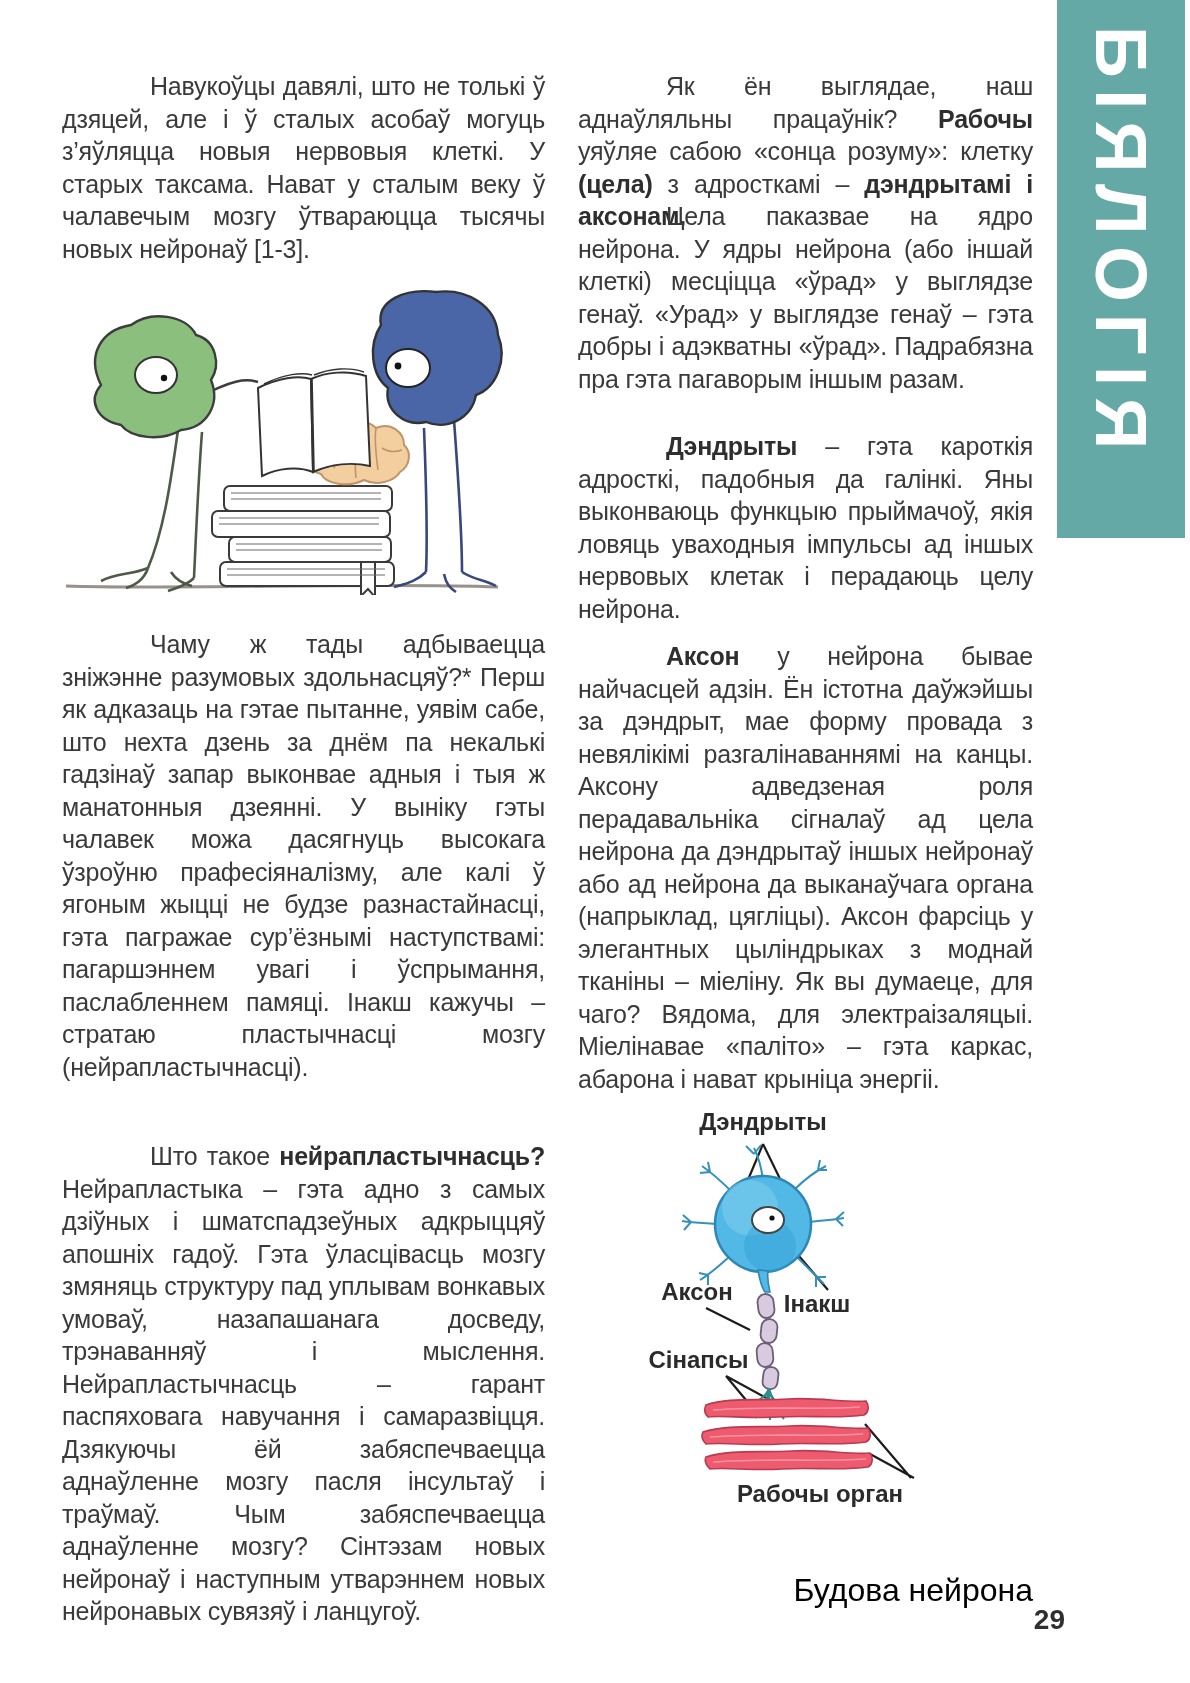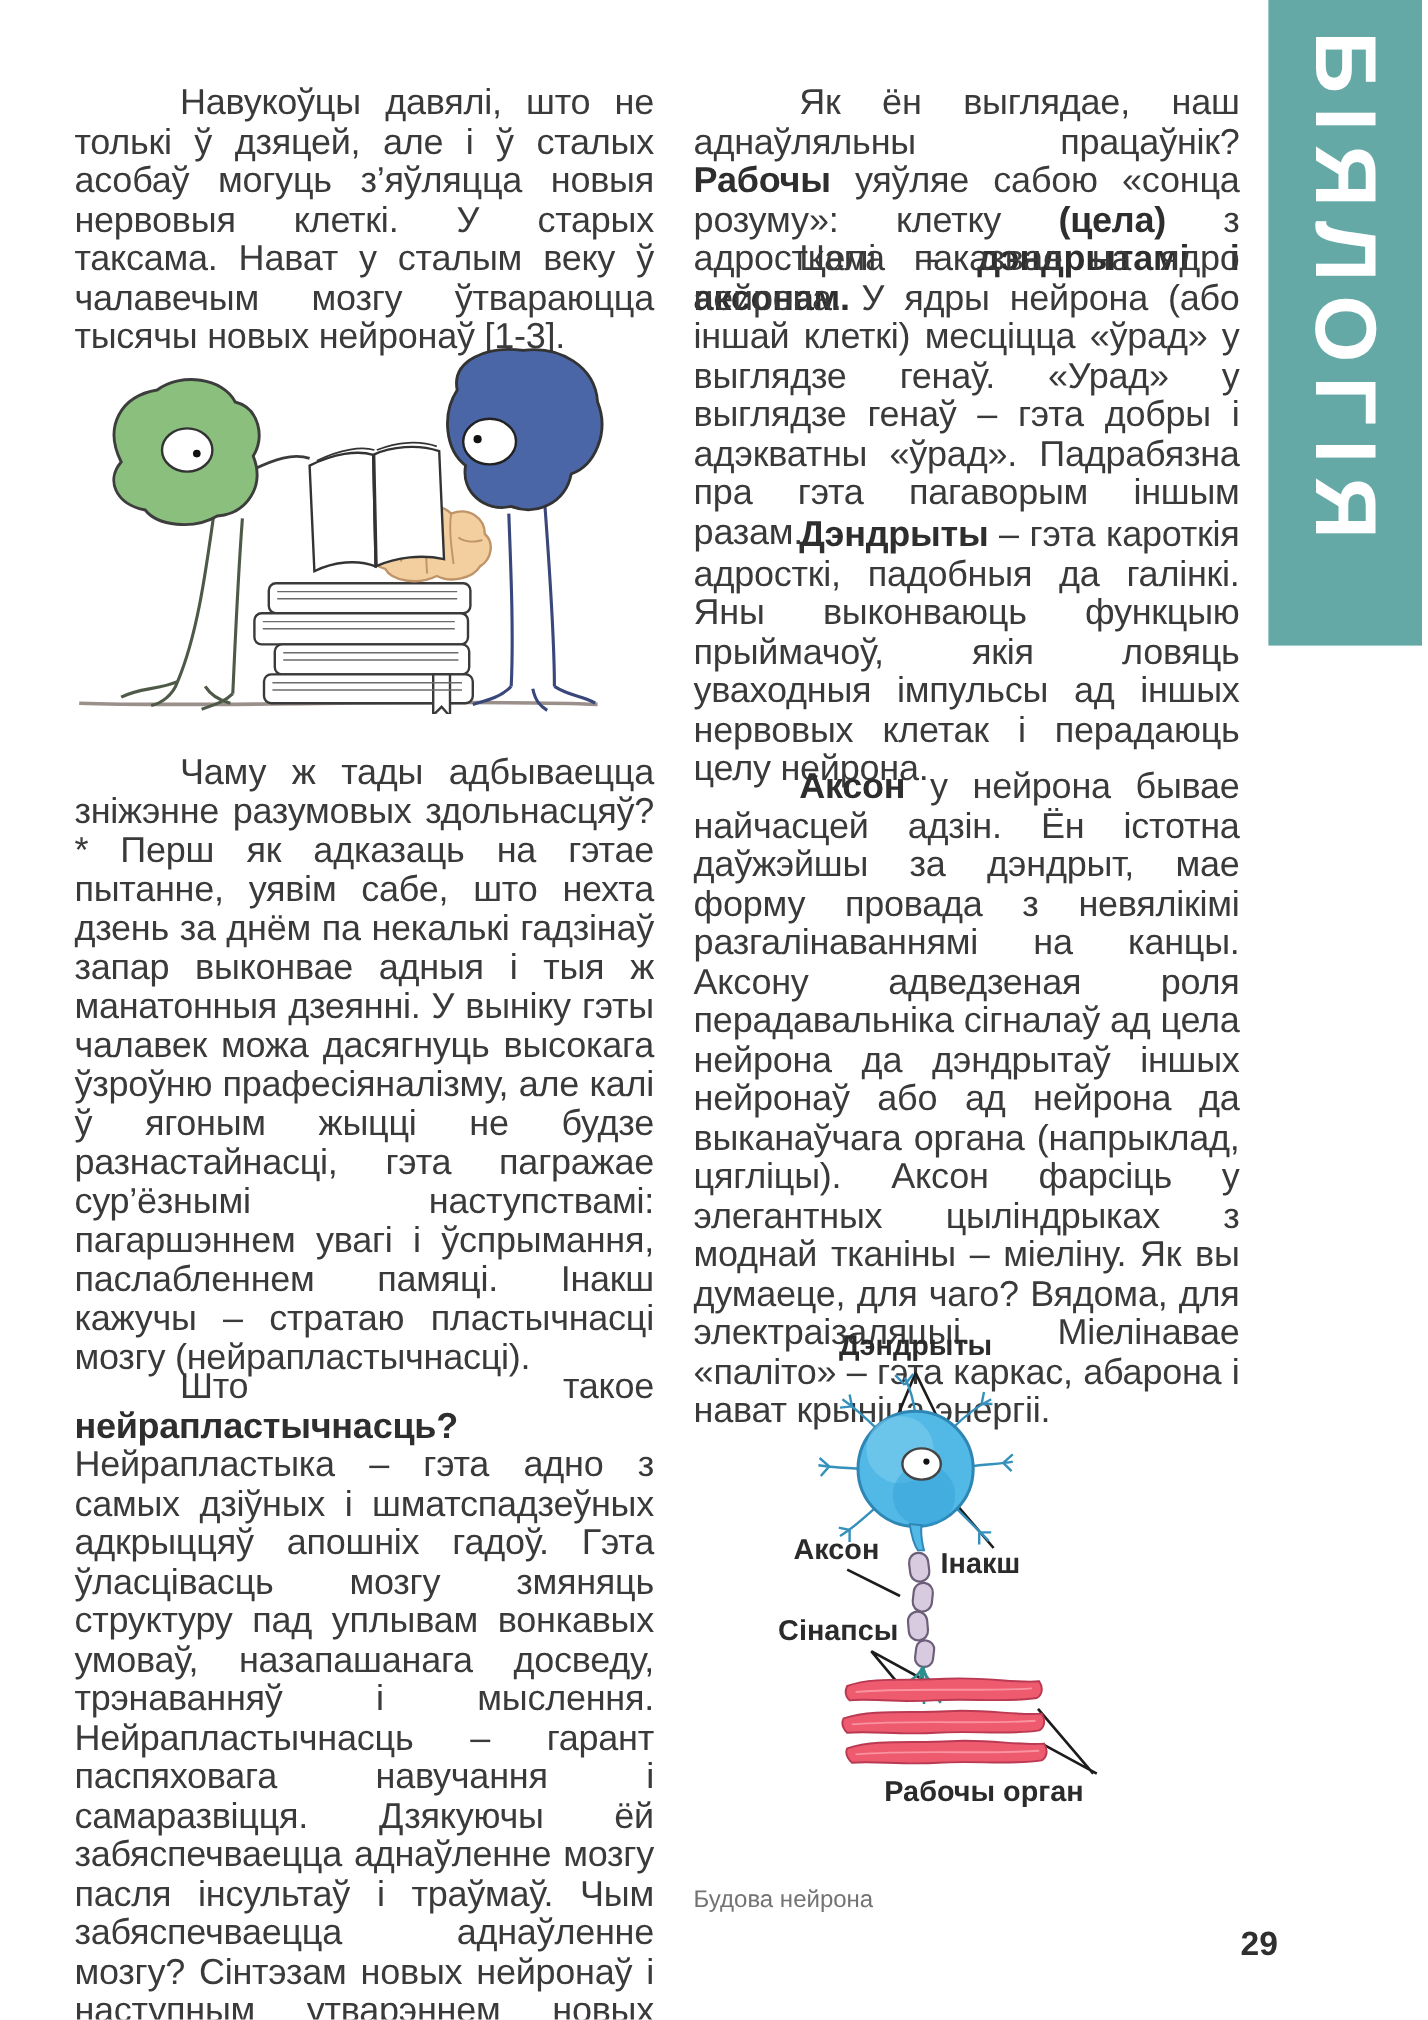--- a/index.html
+++ b/index.html
@@ -1,34 +1,34 @@
 <!DOCTYPE html>
 <html lang="be"><head>
 <meta charset="utf-8">
 <style>
   html,body{margin:0;padding:0;background:#ffffff;}
   body{width:1190px;height:1683px;position:relative;overflow:hidden;
        font-family:"Liberation Sans","DejaVu Sans",sans-serif;}
   .page{position:absolute;inset:0;background:#ffffff;}
 
-  .para{position:absolute;font-size:30px;line-height:32.5px;color:#3a3a3a;
+  .para{position:absolute;font-size:25px;line-height:32.5px;color:#3a3a3a;
         text-align:justify;text-indent:88px;letter-spacing:-0.2px;}
   .para b{font-weight:700;color:#2e2e2e;}
 
   .spine{position:absolute;left:1057px;top:0;width:128px;height:538px;
          display:flex;justify-content:center;align-items:flex-start;}
   .spine-text{writing-mode:vertical-rl;font-weight:700;font-size:72px;
               letter-spacing:0.16em;color:#ffffff;padding-top:26px;
               font-family:"Liberation Sans","DejaVu Sans",sans-serif;}
 
   .figure{position:absolute;}
   .dlabel{position:absolute;font-size:24px;font-weight:700;color:#2b2b2b;
           text-align:center;line-height:28px;}
-  .caption{position:absolute;left:578px;top:1572px;width:455px;text-align:left;
-           font-size:20px;color:#737373;}
+  .caption{position:absolute;left:578px;top:1572px;width:455px;text-align:right;
+           font-size:32px;color:#000000;}
   .pagenum{position:absolute;left:985px;top:1604px;width:80px;text-align:right;
            font-size:28px;font-weight:700;color:#2f2f2f;}
 </style>
 </head>
 <body>
 
 <div class="page">
 
   <div class="spine" id="spine" style="background: rgb(100, 169, 165);">
     <div class="spine-text" style="color: rgb(255, 255, 255);">БІЯЛОГІЯ</div>

